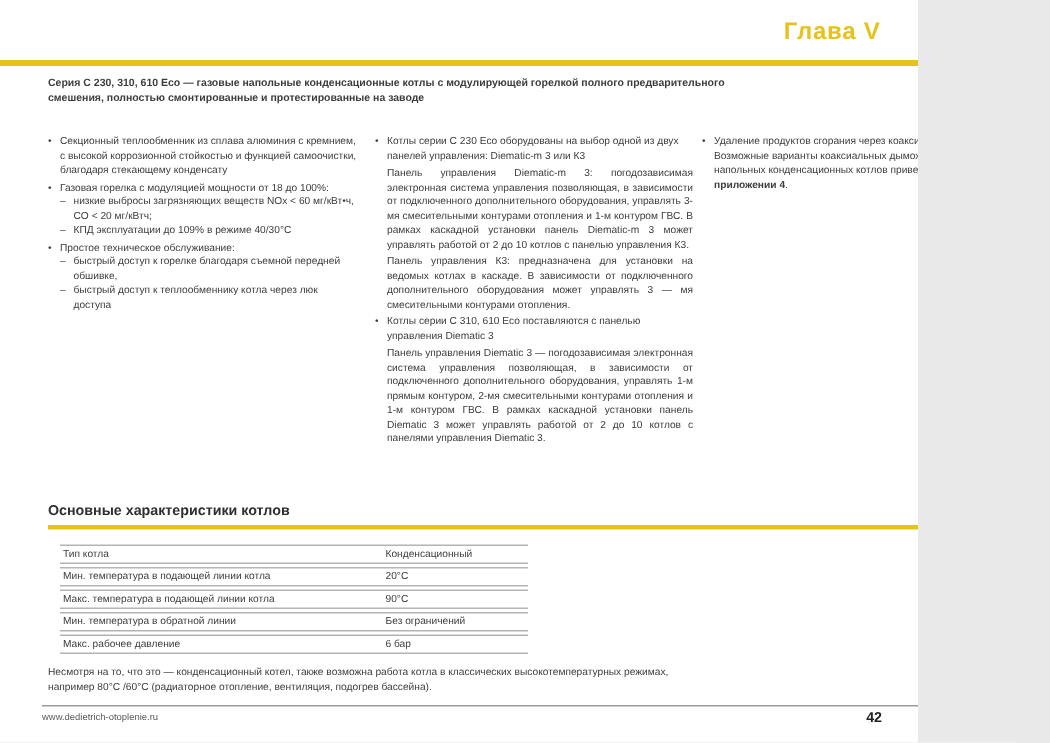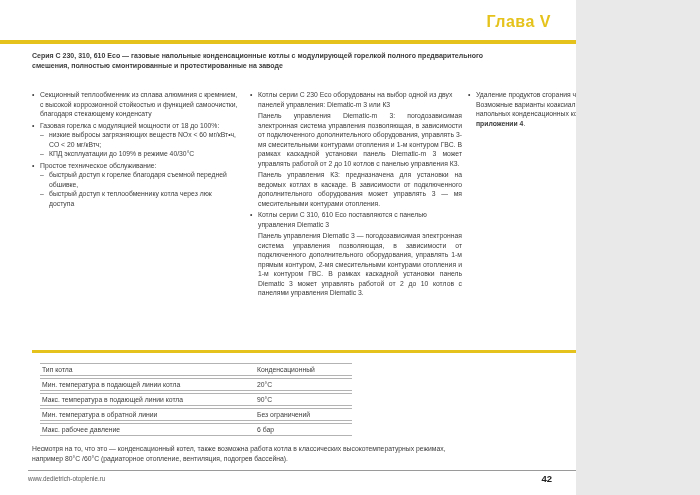--- a/index.html
+++ b/index.html
@@ -3,20 +3,21 @@
 <meta charset="utf-8">
 <style>
   html,body { margin:0; padding:0; background:#e9e9e9; }
   .page {
     position:relative;
     width:576px; height:495px;
     background:#ffffff;
     font-family:"Liberation Sans", sans-serif;
     color:#3c3c3c;
     overflow:hidden;
+    padding-left:36px;
   }
   
   .chapter {
     position:absolute; top:13px; right:25px;
     font-size:16px; font-weight:bold; color:#e5c31c;
     letter-spacing:0.5px;
   }
   .top-bar {
     position:absolute; top:40px; left:0;
     width:700px; height:4px; background:#e5c31c;
@@ -110,20 +111,21 @@
     <div class="para">Панель управления Diematic-m 3: погодозависимая электронная система управления позволяющая, в зависимости от подключенного дополнительного оборудования, управлять 3-мя смесительными контурами отопления и 1-м контуром ГВС. В рамках каскадной установки панель Diematic-m 3 может управлять работой от 2 до 10 котлов с панелью управления К3.</div>
     <div class="para">Панель управления К3: предназначена для установки на ведомых котлах в каскаде. В зависимости от подключенного дополнительного оборудования может управлять 3 — мя смесительными контурами отопления.</div>
     <div class="bullet"><span class="txt">Котлы серии C 310, 610 Eco поставляются с панелью управления Diematic 3</span></div>
     <div class="para">Панель управления Diematic 3 — погодозависимая электронная система управления позволяющая, в зависимости от подключенного дополнительного оборудования, управлять 1-м прямым контуром, 2-мя смесительными контурами отопления и 1-м контуром ГВС. В рамках каскадной установки панель Diematic 3 может управлять работой от 2 до 10 котлов с панелями управления Diematic 3.</div>
   </div>
 
   <div class="col col-3">
     <div class="bullet"><span class="txt">Удаление продуктов сгорания через коаксиальный дымоход. Возможные варианты коаксиальных дымоходов для напольных конденсационных котлов приведены в </span><span class="txt bold">приложении 4</span><span class="txt">.</span></div>
   </div>
 
+  <div class="section-title">Основные характеристики котлов</div>
   <div class="section-bar"></div>
 
   <div class="spec-table">
     <div class="trow">
       <div class="tlabel">Тип котла</div>
       <div class="tvalue">Конденсационный</div>
     </div>
     <div class="trow">
       <div class="tlabel">Мин. температура в подающей линии котла</div>
       <div class="tvalue">20°C</div>

